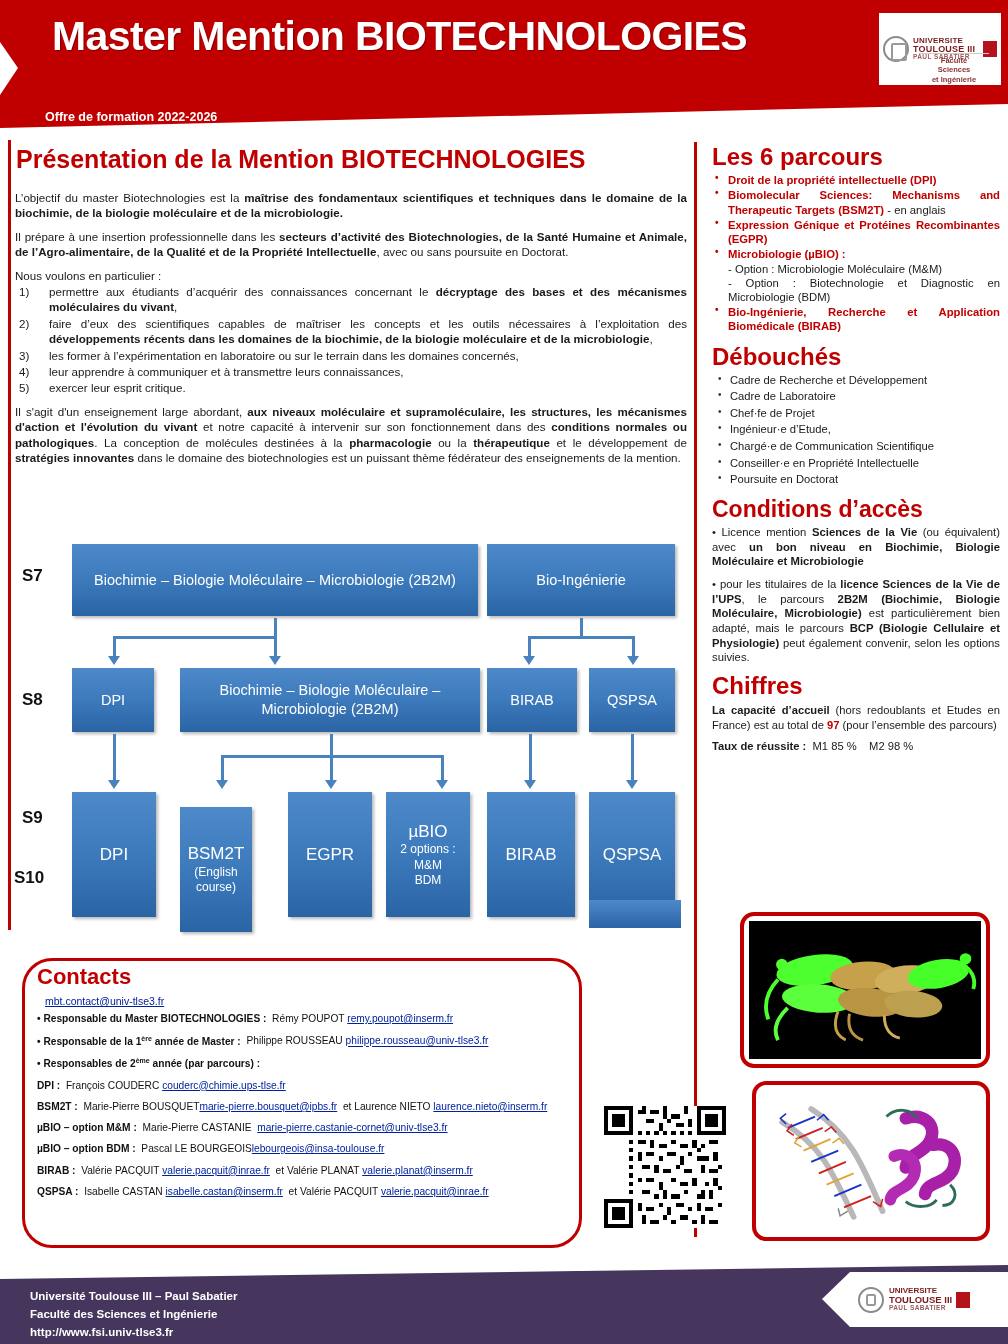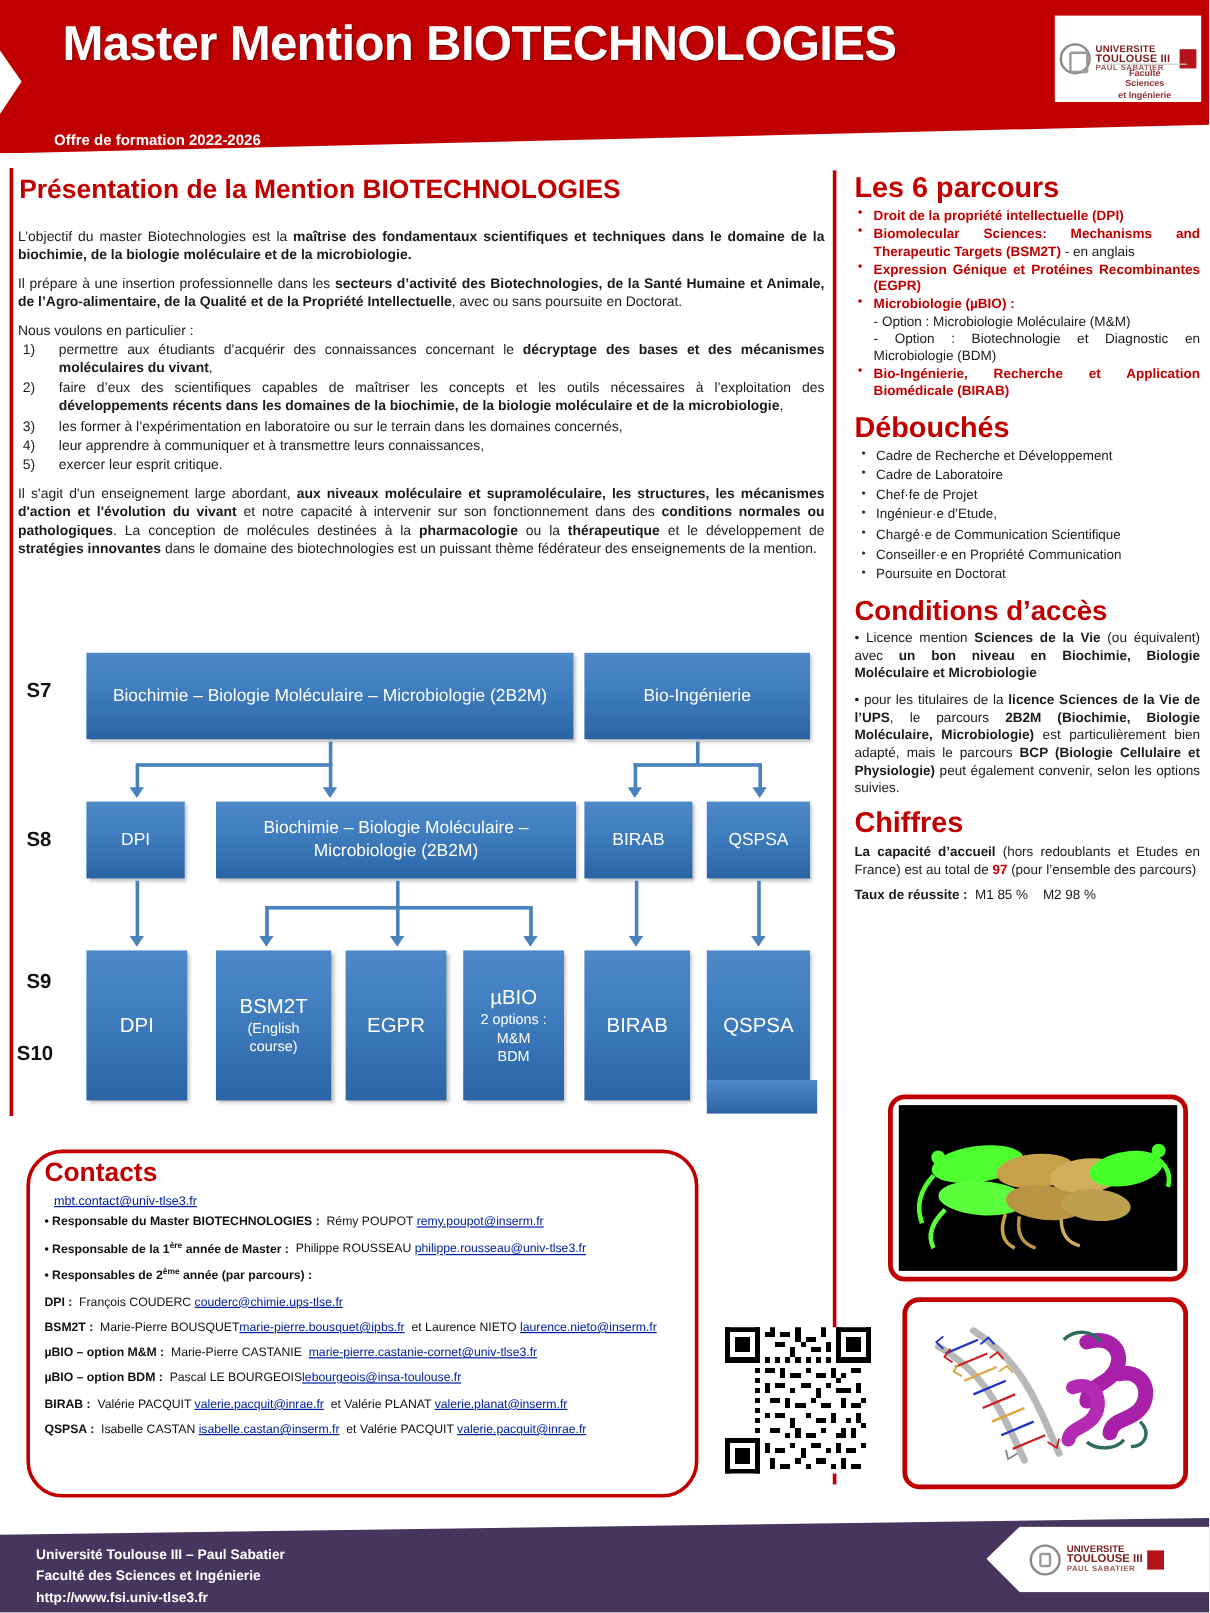--- a/index.html
+++ b/index.html
@@ -54,21 +54,21 @@
   
   .left-rule{ position:absolute; left:8px; top:140px; width:3px; height:790px; background:#c00000;}
   .mid-rule{ position:absolute; left:694px; top:142px; width:3px; height:1095px; background:#c00000;}
 
   
   h2.red{
     color:#c00000; font-weight:bold; font-family:"Liberation Sans", sans-serif;
     line-height:1.05;
   }
 
-  .sec-title{ position:absolute; left:16px; top:146px; font-size:22px; }
+  .sec-title{ position:absolute; left:16px; top:146px; font-size:25px; }
 
   
   .body-col{ position:absolute; left:15px; top:190px; width:672px;
      font-size:11.6px; color:#1a1a1a; line-height:1.33; text-align:justify;}
   .body-col p{ margin-bottom:8px; }
   .body-col b{ font-weight:bold; }
   .num-list{ list-style:none; margin:0 0 8px 0; }
   .num-list li{ position:relative; padding-left:34px; margin-bottom:1px; text-align:justify;}
   .num-list li .n{ position:absolute; left:4px; top:0; }
 
@@ -250,21 +250,21 @@
     <div class="arrow-v" style="left:529px; top:204px; height:48px;"></div>
     <div class="arrow-head" style="left:524px; top:250px;"></div>
     <div class="arrow-v" style="left:631px; top:204px; height:48px;"></div>
     <div class="arrow-head" style="left:626px; top:250px;"></div>
 
     <div class="box" style="left:72px; top:262px; width:84px; height:125px;">
       <span>
           <span class="big">DPI</span>
         </span>
     </div>
-    <div class="box" style="left:180px; top:262px; width:96px; height:125px;">
+    <div class="box" style="left:180px; top:277px; width:72px; height:125px;">
       <span>
           <span class="big">BSM2T</span>
           <span class="sub">(English<br>course)</span>
         </span>
     </div>
     <div class="box" style="left:288px; top:262px; width:84px; height:125px;">
       <span>
           <span class="big">EGPR</span>
         </span>
     </div>
@@ -300,21 +300,21 @@
       <li><span>Bio-Ingénierie, Recherche et Application Biomédicale (BIRAB)</span></li>
     </ul>
 
     <h2 class="red">Débouchés</h2>
     <ul class="dark-bullets">
       <li>Cadre de Recherche et Développement</li>
       <li>Cadre de Laboratoire</li>
       <li>Chef·fe de Projet</li>
       <li>Ingénieur·e d’Etude,</li>
       <li>Chargé·e de Communication Scientifique</li>
-      <li>Conseiller·e en Propriété Communication</li>
+      <li>Conseiller·e en Propriété Intellectuelle</li>
       <li>Poursuite en Doctorat</li>
     </ul>
 
     <h2 class="red small">Conditions d’accès</h2>
     <p class="acc-p" style="margin-top:4px">
       <span>• Licence mention </span><b>Sciences de la Vie</b><span> (ou équivalent) avec </span><b>un bon niveau en Biochimie, Biologie Moléculaire et Microbiologie</b>
     </p>
     <p class="acc-p">
       <span>• pour les titulaires de la </span><b>licence Sciences de la Vie de l’UPS</b><span>, le parcours </span><b>2B2M (Biochimie, Biologie Moléculaire, Microbiologie)</b><span> est particulièrement bien adapté,  mais le parcours </span><b>BCP (Biologie Cellulaire et Physiologie)</b><span> peut également convenir, selon les options suivies.</span>
     </p>

